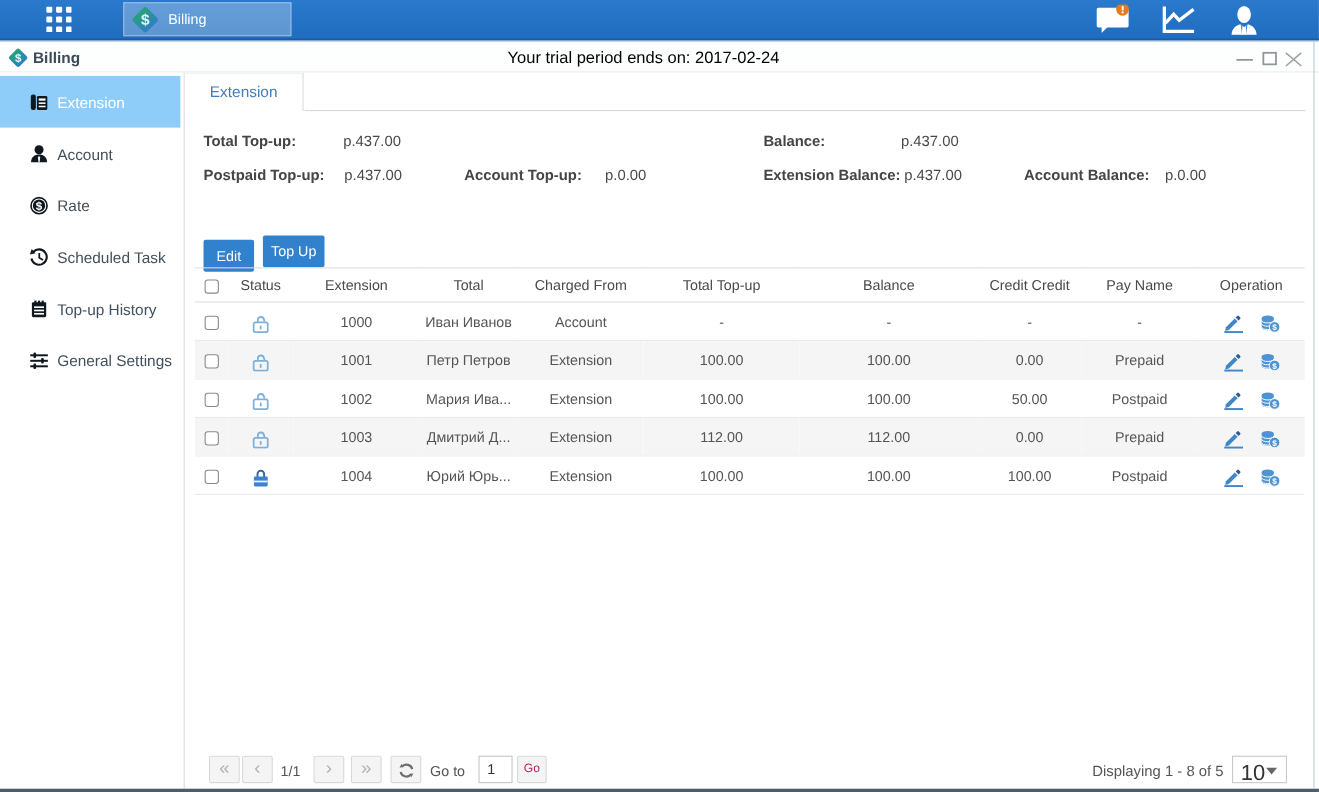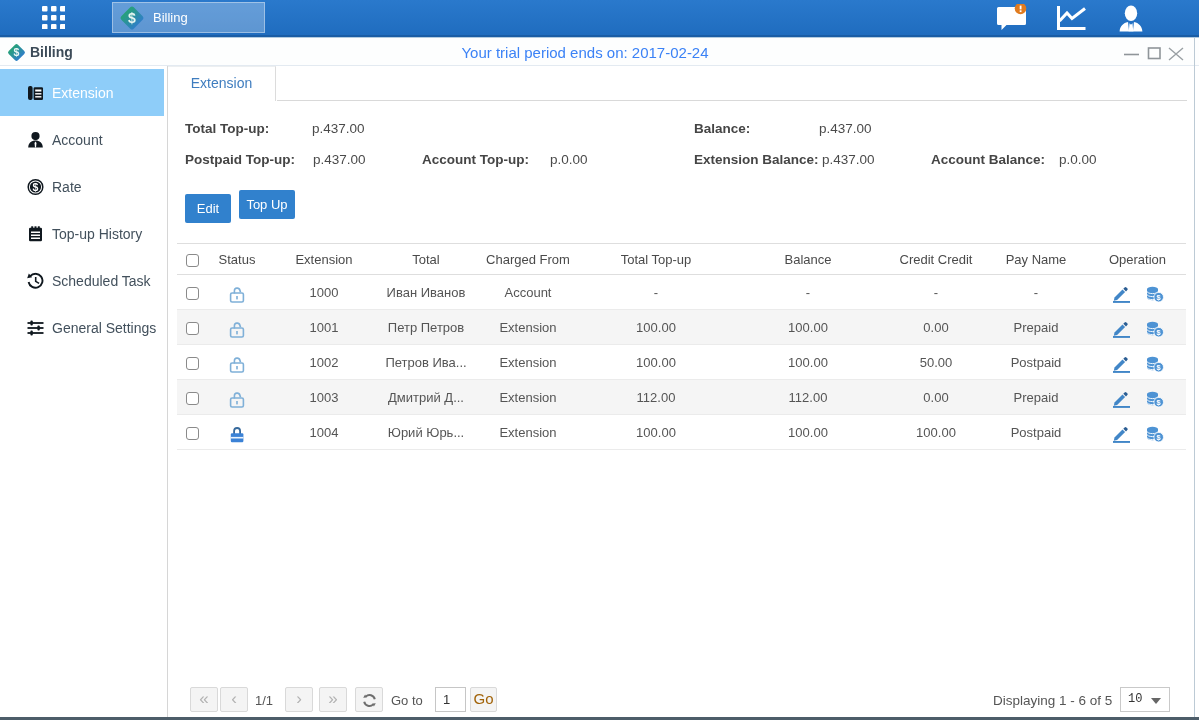--- a/index.html
+++ b/index.html
@@ -15,21 +15,21 @@
 #apptab { position:absolute; left:112px; top:2px; width:153px; height:31px;
   background:rgba(255,255,255,0.28); border:1px solid rgba(255,255,255,0.38);
   display:flex; align-items:center; }
 #apptab .txt { color:#fff; font-size:13px; margin-left:8px; }
 
 
 #titlebar { left:0; top:37px; width:1199px; height:29px; background:#fdfefe;
   border-top:1px solid #b3cbdf; border-bottom:1px solid #e3eaf1; }
 #titlebar .name { position:absolute; left:30px; top:6px; font-size:14px; font-weight:bold; color:#3c4b58; }
 #trial { position:absolute; left:0; top:6px; width:1170px; text-align:center;
-  font-size:15px; color:#3b82f6; }
+  font-size:15px; color:#000000; }
 .winctl { position:absolute; top:0; }
 
 
 #sidebar { left:0; top:66px; width:168px; height:651px; background:#fff;
   border-right:1px solid #d6d6d6; padding-top:3px; }
 .mitem { position:relative; height:47px; display:flex; align-items:center; color:#42505c; font-size:14px; }
 .mitem .mico { position:absolute; left:27px; top:50%; transform:translateY(-50%); width:17px; height:17px; }
 .mitem .mtxt { margin-left:52px; }
 .mitem.active { background:#8ecdf9; color:#fff; width:164px; }
 
@@ -40,21 +40,21 @@
 #acttab { position:absolute; left:0; top:0; width:108px; height:35px; background:#fff;
   border-right:1px solid #dcdcdc; border-top:1px solid #eceff1;
   color:#3f7dbf; font-size:14px; text-align:center; line-height:33px; }
 
 
 .lbl { position:absolute; font-size:13.5px; font-weight:bold; color:#454545; }
 .val { position:absolute; font-size:13.5px; color:#4a4a4a; }
 
 
 .bluebtn { position:absolute; background:#3181cd; color:#fff; font-size:13px;
-  border-radius:2px; text-align:center; line-height:29px; height:29px; }
+  border-radius:2px; text-align:center; line-height:29px; height:29px;margin-top:24px; }
 
 
 #tbl { position:absolute; left:9px; top:177px; width:1009px; }
 #tbl table { border-collapse:collapse; width:1009px; table-layout:fixed; }
 #tbl th { height:31px; font-size:13px; font-weight:normal; color:#4a4a4a;
   border-top:1px solid #dedede; border-bottom:1px solid #dedede; text-align:center; }
 #tbl td { height:35px; font-size:13px; color:#555; text-align:center;
   border-bottom:1px solid #ebebeb; overflow:hidden; white-space:nowrap; }
 #tbl tr.alt td { background:#f5f5f5; }
 .cb { display:inline-block; width:13px; height:13px; border:1px solid #8a8a8a; border-radius:3px; background:#fff; vertical-align:middle; }
@@ -62,21 +62,21 @@
 
 
 .pgbtn { position:absolute; top:621px; height:25px; background:#f4f4f4;
   border:1px solid #d9d9d9; border-radius:2px; color:#b2b2b2;
   text-align:center; font-size:17px; line-height:22px; }
 .pgtxt { position:absolute; font-size:13px; color:#555; }
 #goinput { position:absolute; left:267px; top:621px; width:31px; height:25px;
   border:1px solid #c6c6c6; font-size:13px; color:#333; padding-left:7px; line-height:23px; background:#fff; }
 #dd { position:absolute; left:952px; top:621px; width:50px; height:25px;
   border:1px solid #c9c9c9; background:#fff; font-size:13px; color:#333; }
-#dd .num { position:absolute; left:7px; top:4px; font-size:12px;font-family:Liberation Mono, monospace; }
+#dd .num { position:absolute; left:7px; top:4px; font-size:20px; }
 #dd .tri { position:absolute; right:8px; top:10px; width:0; height:0;
   border-left:5px solid transparent; border-right:5px solid transparent; border-top:6px solid #666; }
 
 
 #bottombar { left:0; top:717px; width:1199px; height:3px; background:#4d5d69; }
 #rightedge { left:1194px; top:38px; width:1px; height:679px; background:#bccad5; }
 </style>
 </head>
 <body>
 <div id="stage">
@@ -172,37 +172,37 @@
     <div class="mitem">
       <svg class="mico" viewBox="0 0 17 17">
         <circle cx="8.5" cy="8.5" r="7.3" fill="none" stroke="#10181f" stroke-width="1.5"></circle>
         <circle cx="8.5" cy="8.5" r="5.6" fill="#10181f"></circle>
         <text x="8.5" y="12.3" font-size="10.5" font-weight="bold" fill="#fff" text-anchor="middle">$</text>
       </svg>
       <div class="mtxt">Rate</div>
     </div>
     <div class="mitem">
       <svg class="mico" viewBox="0 0 17 17">
+        <path d="M3.2 3.6 a7 7 0 1 1 -1.6 5.9" fill="none" stroke="#10181f" stroke-width="1.9"></path>
+        <path d="M0.2 5.8 l5 -1 l-3.4 -3.9 z" fill="#10181f"></path>
+        <path d="M8.7 4.6 v4.3 l3.4 2" fill="none" stroke="#10181f" stroke-width="1.6"></path>
+      </svg>
+      <div class="mtxt">Scheduled Task</div>
+    </div>
+    <div class="mitem">
+      <svg class="mico" viewBox="0 0 17 17">
         <rect x="2" y="2.2" width="13" height="13.6" rx="1.2" fill="#10181f"></rect>
         <rect x="4.2" y="0.8" width="2" height="3" fill="#10181f"></rect>
           <rect x="7.5" y="0.8" width="2" height="3" fill="#10181f"></rect>
           <rect x="10.8" y="0.8" width="2" height="3" fill="#10181f"></rect>
         <rect x="4" y="6" width="9" height="1.5" fill="#fff"></rect>
         <rect x="4" y="9" width="9" height="1.5" fill="#fff"></rect>
         <rect x="4" y="12" width="9" height="1.5" fill="#fff"></rect>
       </svg>
       <div class="mtxt">Top-up History</div>
-    </div>
-    <div class="mitem">
-      <svg class="mico" viewBox="0 0 17 17">
-        <path d="M3.2 3.6 a7 7 0 1 1 -1.6 5.9" fill="none" stroke="#10181f" stroke-width="1.9"></path>
-        <path d="M0.2 5.8 l5 -1 l-3.4 -3.9 z" fill="#10181f"></path>
-        <path d="M8.7 4.6 v4.3 l3.4 2" fill="none" stroke="#10181f" stroke-width="1.6"></path>
-      </svg>
-      <div class="mtxt">Scheduled Task</div>
     </div>
     <div class="mitem">
       <svg class="mico" viewBox="0 0 17 17">
         <rect x="0.5" y="2.6" width="16" height="1.8" fill="#10181f"></rect>
         <rect x="3.4" y="1" width="2.4" height="5" rx="1" fill="#10181f"></rect>
         <rect x="0.5" y="7.6" width="16" height="1.8" fill="#10181f"></rect>
         <rect x="10.4" y="6" width="2.4" height="5" rx="1" fill="#10181f"></rect>
         <rect x="0.5" y="12.6" width="16" height="1.8" fill="#10181f"></rect>
         <rect x="3.4" y="11" width="2.4" height="5" rx="1" fill="#10181f"></rect>
       </svg>
@@ -311,21 +311,21 @@
                 </svg></td>
         </tr>
         <tr>
           <td><span class="cb"></span></td>
               <td class="lockcell"><svg width="16" height="17" viewBox="0 0 16 17">
                   <path d="M4.6 7.5 v-2.6 a3.6 3.6 0 0 1 7.1 -0.8 l0.6 2 l-1.6 0.5 l-0.6 -2 a2 2 0 0 0 -3.9 0.9 v2" fill="#7fb0d8"></path>
                   <rect x="1.6" y="7" width="12.8" height="9" rx="1.5" fill="none" stroke="#7fb0d8" stroke-width="1.6"></rect>
                   <rect x="7.2" y="10" width="1.6" height="3.4" fill="#7fb0d8"></rect>
                 </svg></td>
           <td>1002</td>
-              <td>Петров Ива...</td>
+              <td>Мария Ива...</td>
               <td>Extension</td>
               <td>100.00</td>
               <td>100.00</td>
               <td>50.00</td>
               <td>Postpaid</td>
           <td class="opcell"><svg width="19" height="17" viewBox="0 0 19 17" style="margin-right:15px">
                   <path d="M2.5 11.5 l8 -8 l2.6 2.6 l-8 8 l-3.3 0.7 z" fill="#4186c7"></path>
                   <path d="M11.3 2.7 l1.3 -1.3 a1.2 1.2 0 0 1 1.8 0 l0.9 0.9 a1.2 1.2 0 0 1 0 1.8 l-1.3 1.3 z" fill="#2a5d93"></path>
                   <rect x="1" y="15" width="17" height="1.9" fill="#4186c7"></rect>
                 </svg><svg width="18" height="17" viewBox="0 0 18 17">
@@ -398,22 +398,22 @@
     <div class="pgbtn" style="left:117px;width:28px">›</div>
     <div class="pgbtn" style="left:151px;width:28px">»</div>
     <div class="pgbtn" style="left:187px;width:28px"><svg width="15" height="15" viewBox="0 0 15 15" style="margin-top:5px">
       <path d="M2.2 8.8 a5.4 5.4 0 0 0 9 2.6" fill="none" stroke="#6e6e6e" stroke-width="2"></path>
       <path d="M12.8 6.2 a5.4 5.4 0 0 0 -9 -2.6" fill="none" stroke="#6e6e6e" stroke-width="2"></path>
       <path d="M13.8 10.2 l-3.6 0.2 l1.7 3.2 z" fill="#6e6e6e"></path>
       <path d="M1.2 4.8 l3.6 -0.2 l-1.7 -3.2 z" fill="#6e6e6e"></path>
     </svg></div>
     <div class="pgtxt" style="left:223px;top:627px">Go to</div>
     <div id="goinput">1</div>
-    <div class="pgbtn" style="left:302px;width:27px;color:#a16207;font-size:15px">Go</div>
-    <div class="pgtxt" style="left:825px;top:627px;font-size:13.5px">Displaying 1 - 6 of 5</div>
+    <div class="pgbtn" style="left:302px;width:27px;color:#be185d;font-size:11px">Go</div>
+    <div class="pgtxt" style="left:825px;top:627px;font-size:13.5px">Displaying 1 - 8 of 5</div>
     <div id="dd">
         <span class="num">10</span>
         <span class="tri"></span>
       </div>
   </div>
 
   <div id="bottombar" class="abs"></div>
   <div id="rightedge" class="abs"></div>
 </div>
 

